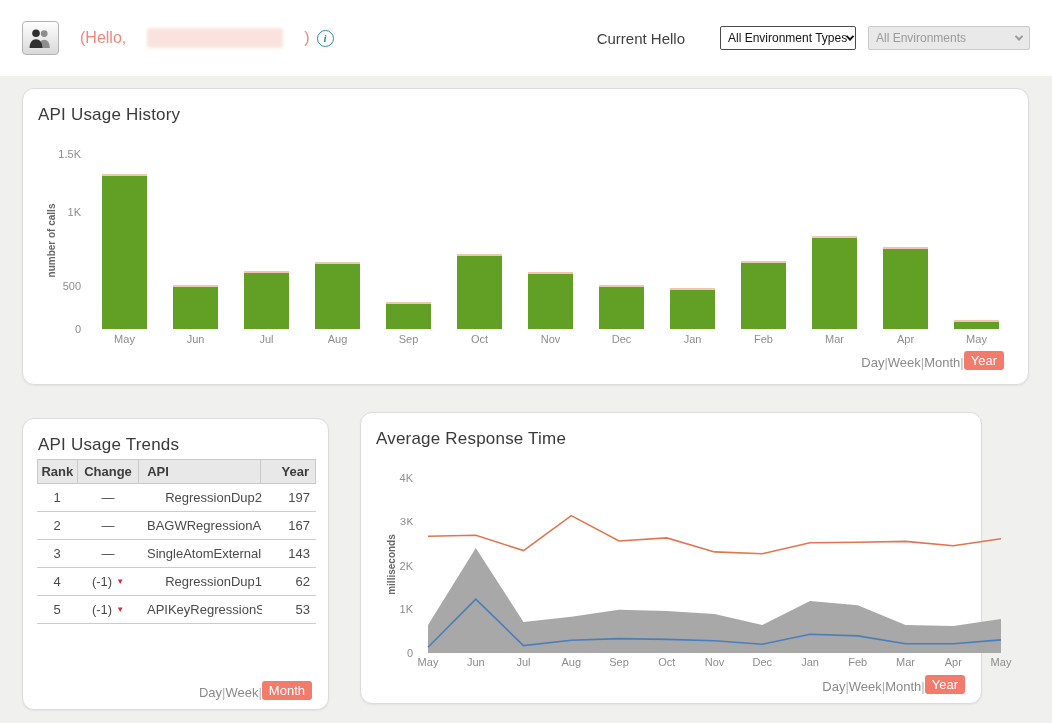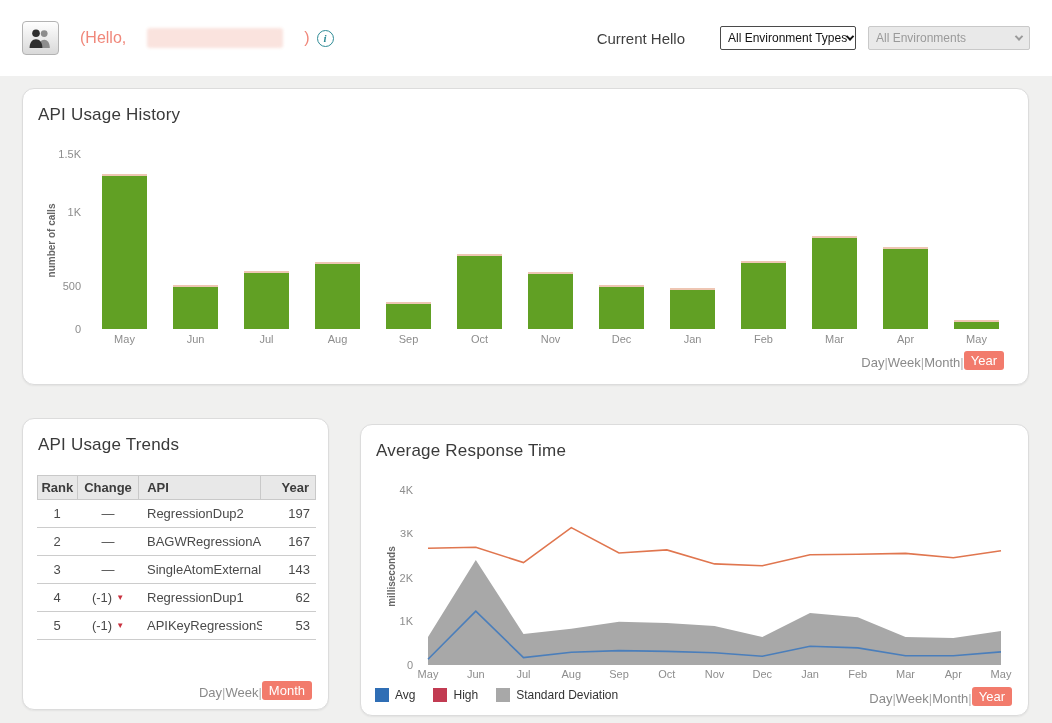--- a/index.html
+++ b/index.html
@@ -28,21 +28,21 @@
   .select.primary { width:136px; border:1px solid #4a4a4a; background:#fff; color:#141414; font-weight:400;margin-left:19px; }
   .select.disabled { width:162px; border:1px solid #c9c9c9; background:#e9e9e9; color:#9a9a9a; margin-left:12px; }
   .chev { width:6px; height:6px; border-right:2px solid currentColor; border-bottom:2px solid currentColor;
     transform:rotate(45deg) translate(-1px,-1px); flex:0 0 auto; }
 
   
   .panel { position:absolute; background:#fff; border:1px solid #dcdcdc; border-radius:12px;
     box-shadow:0 1px 2px rgba(0,0,0,.06); }
   #panel-history  { left:22px;  top:88px;  width:1007px; height:297px; }
   #panel-trends   { left:22px;  top:418px; width:307px;  height:292px; }
-  #panel-response { left:360px; top:424px; width:669px;  height:292px; }
+  #panel-response { left:360px; top:412px; width:622px;  height:292px; }
   .panel-title { position:absolute; left:15px; top:16px; font-size:17px; color:#3a3a3a;
     font-weight:500; letter-spacing:.2px; }
 
   
   .y-axis-label { position:absolute; width:110px; text-align:center; font-size:10px;
     font-weight:700; color:#666; transform:rotate(-90deg); }
   .ytick-wrap { position:absolute; top:65px; height:175px; }
   .ytick { position:absolute; right:0; font-size:11px; color:#8d8d8d; line-height:12px; }
   .time-controls { position:absolute; top:262px; display:flex; align-items:flex-end; 
     font-size:13px; color:#8a8a8a; }
@@ -52,29 +52,29 @@
 
   
   #usage-history-plot { position:absolute; left:66px; top:65px; width:923px; height:175px;
     display:flex; align-items:flex-end; }
   .bar-col { flex:1; height:100%; position:relative; display:flex; justify-content:center; align-items:flex-end; }
   .bar { width:45px; }
   .bar-x-label { position:absolute; top:179px; width:100%; text-align:center; font-size:11px; color:#8d8d8d; }
   #usage-history-yticks { left:0; width:58px; }
 
   
-  .trend-table { position:absolute; left:14px; top:56px; width:279px; font-size:13px; color:#3c3c3c; }
+  .trend-table { position:absolute; left:14px; top:40px; width:279px; font-size:13px; color:#3c3c3c; }
   .t-header { display:flex; background:#e8e8e8; border:1px solid #c9c9c9; height:25px;
     align-items:center; font-weight:700; }
   .th { border-right:1px solid #c9c9c9; height:100%; display:flex; align-items:center; }
   .th:last-child { border-right:none; }
   .t-row { display:flex; height:28px; align-items:center; border-bottom:1px solid #cccccc; color:#4a4a4a; }
   .c-rank { width:40px; justify-content:center; display:flex; }
   .c-change { width:62px; justify-content:center; display:flex; align-items:center; }
-  .c-api { width:123px; padding-left:8px; overflow:hidden; white-space:nowrap; }
+  .c-api { width:123px; padding-left:8px; overflow:hidden; white-space:nowrap;text-align:right; }
   .th.c-api { padding-left:8px; }
   .c-calls { width:54px; justify-content:flex-end; display:flex; padding-right:6px; }
   .tri-down { color:#c9303e; font-size:8px; margin-left:4px; }
 
   
   #response-yticks { left:0; width:52px; }
   #response-svg { position:absolute; left:60px; top:62px; }
   #response-xlabels { position:absolute; left:60px; top:243px; width:590px; height:14px; }
   .line-x-label { position:absolute; width:40px; text-align:center; font-size:11px; color:#8d8d8d; }
   .legend { position:absolute; left:14px; top:263px; display:flex; align-items:center; gap:18px;
@@ -274,34 +274,20 @@
       <div class="line-x-label" style="left: 178px;">Sep</div>
       <div class="line-x-label" style="left: 225.75px;">Oct</div>
       <div class="line-x-label" style="left: 273.5px;">Nov</div>
       <div class="line-x-label" style="left: 321.25px;">Dec</div>
       <div class="line-x-label" style="left: 369px;">Jan</div>
       <div class="line-x-label" style="left: 416.75px;">Feb</div>
       <div class="line-x-label" style="left: 464.5px;">Mar</div>
       <div class="line-x-label" style="left: 512.25px;">Apr</div>
       <div class="line-x-label" style="left: 560px;">May</div>
     </div>
-  <div class="legend">
-      <div class="legend-item">
-        <span class="legend-swatch" style="background: rgb(47, 110, 181);"></span>
-        <span>Avg</span>
-      </div>
-      <div class="legend-item">
-        <span class="legend-swatch" style="background: rgb(194, 59, 82);"></span>
-        <span>High</span>
-      </div>
-      <div class="legend-item">
-        <span class="legend-swatch" style="background: rgb(168, 168, 168);"></span>
-        <span>Standard Deviation</span>
-      </div>
-    </div>
   <div class="time-controls" style="right:16px;">
       <span class="tc-item">Day</span>
       <span class="tc-sep">|</span>
       <span class="tc-item">Week</span>
       <span class="tc-sep">|</span>
       <span class="tc-item">Month</span>
       <span class="tc-sep">|</span>
       <span class="tc-active">Year</span>
     </div>
 </div>

